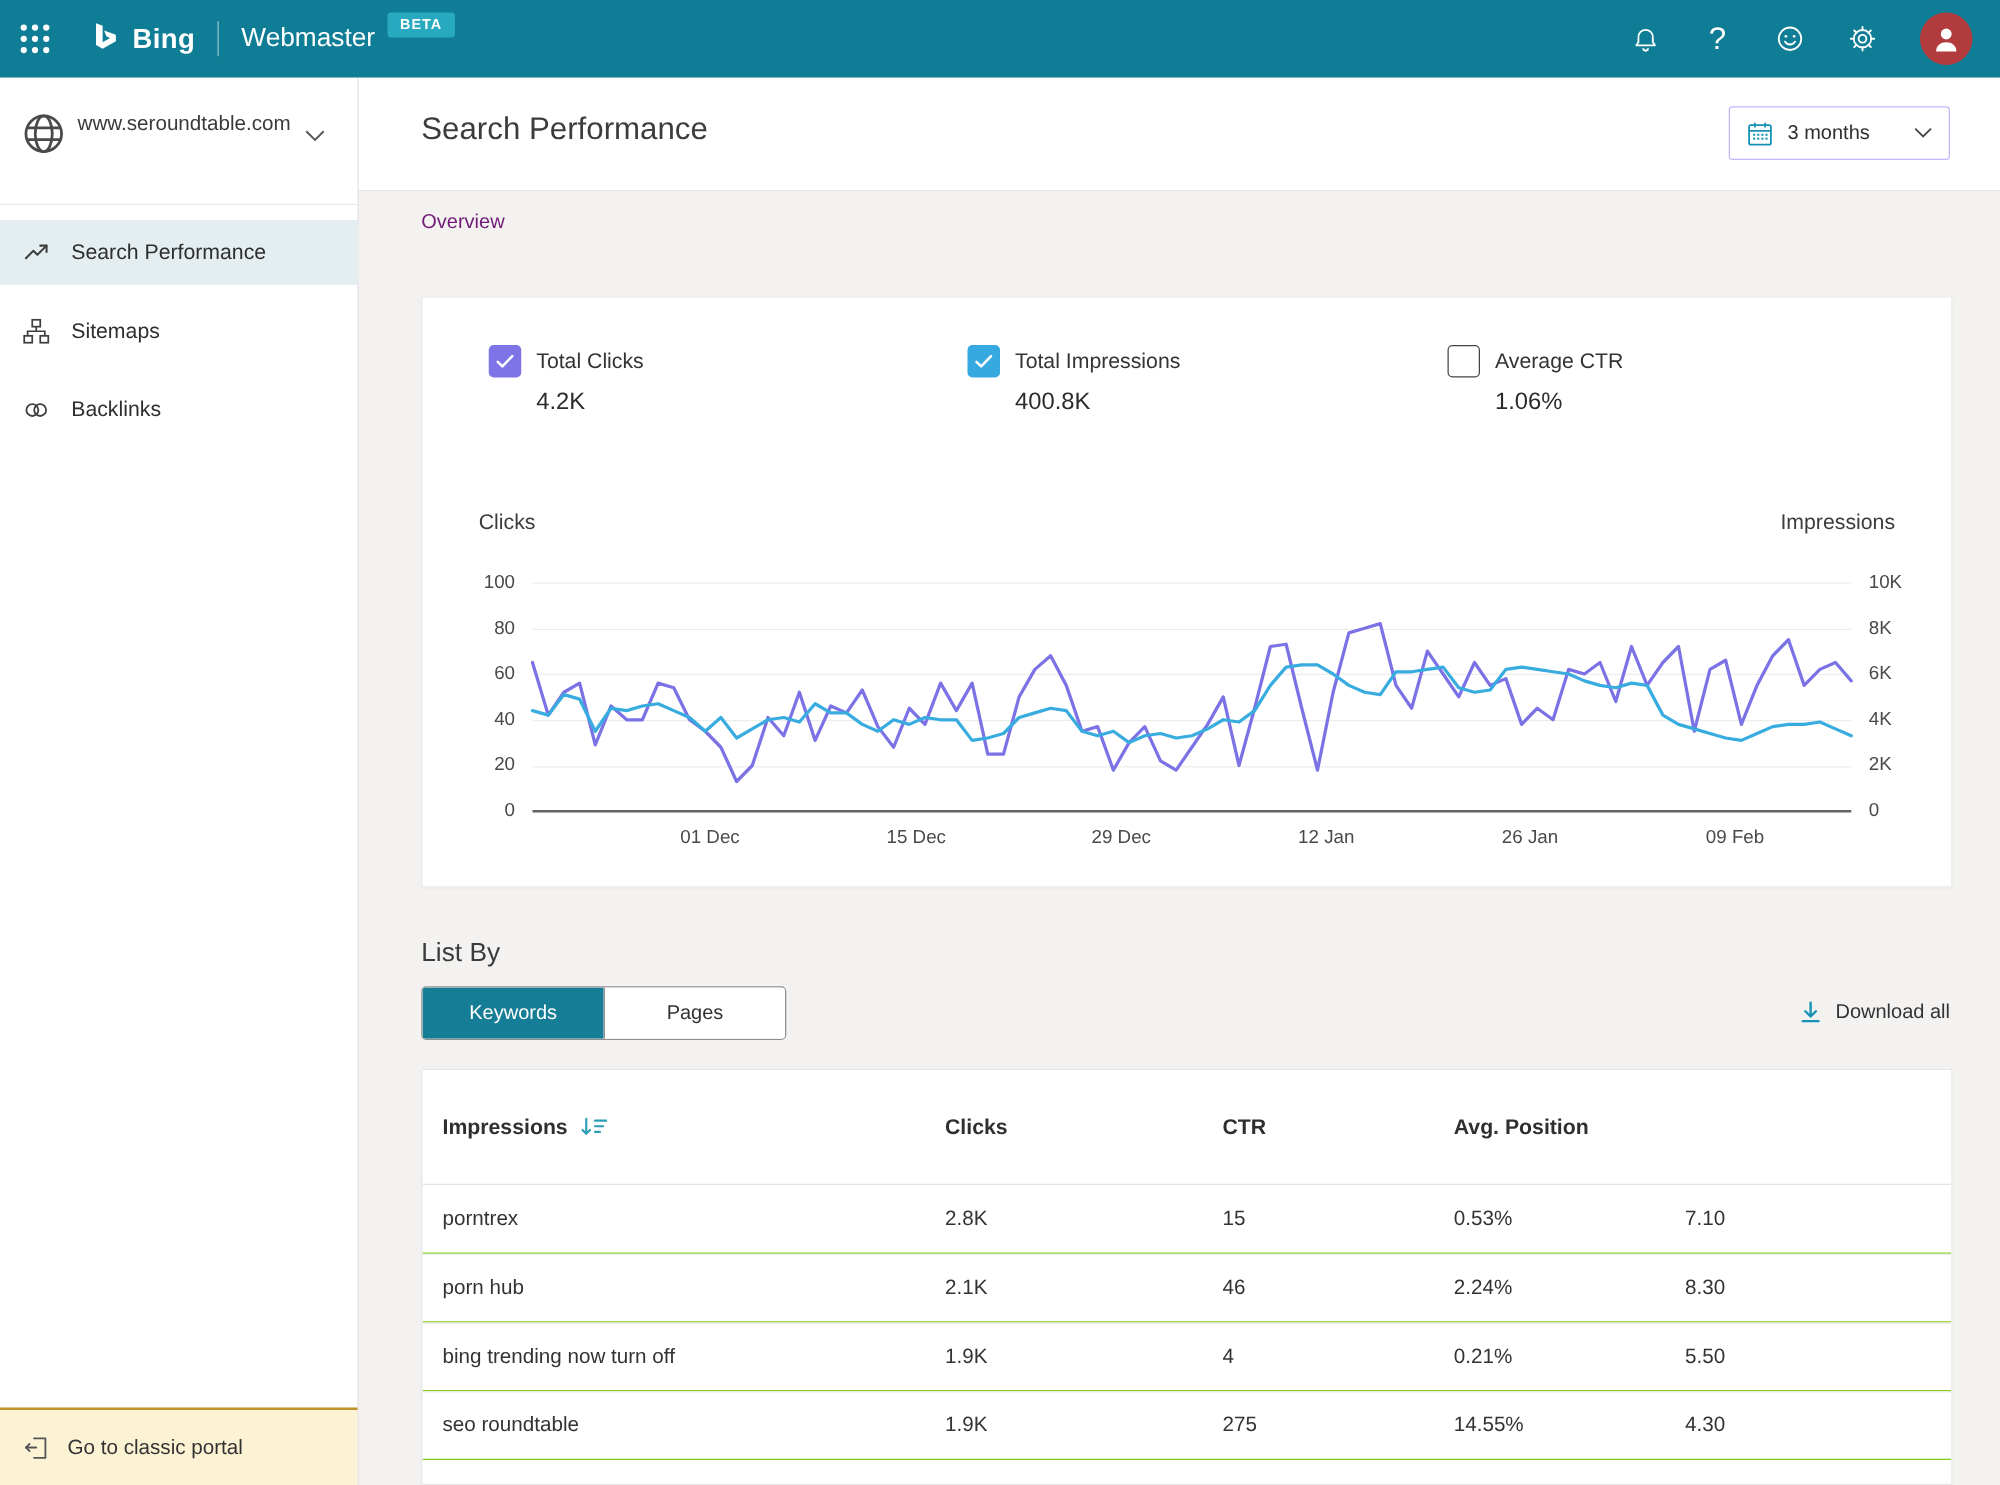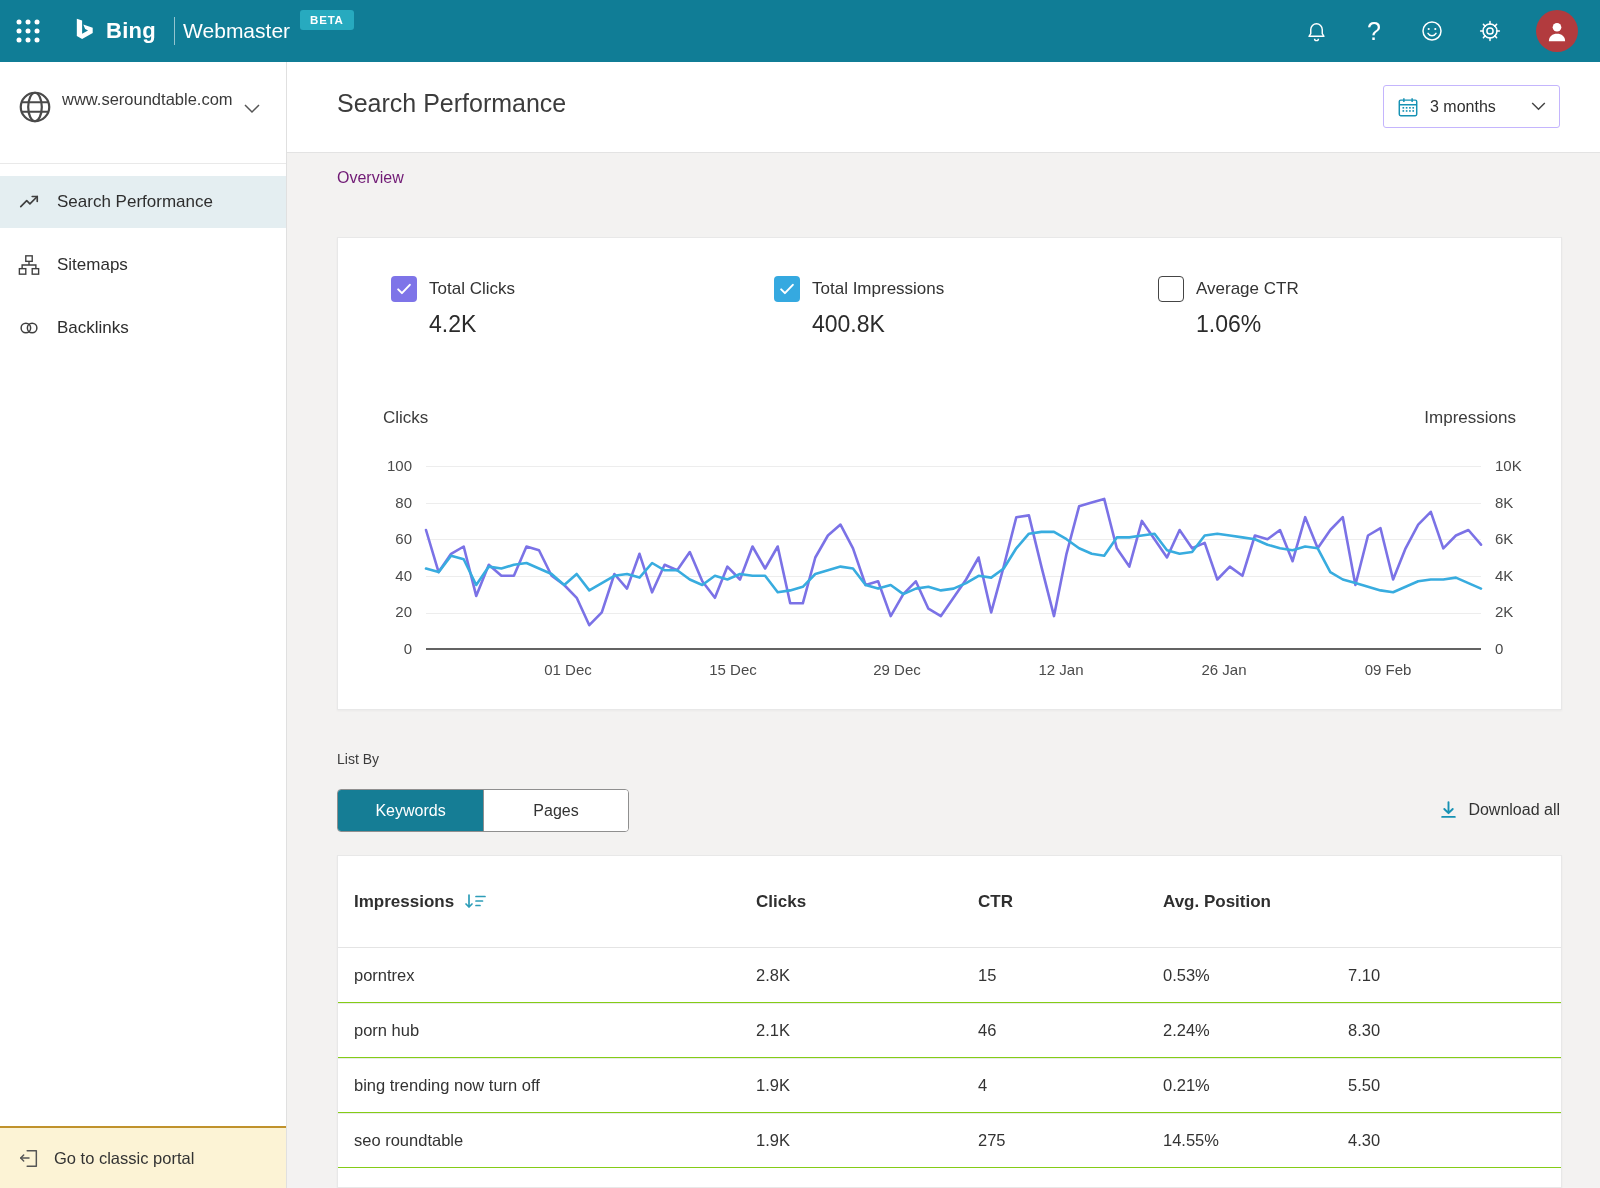--- a/index.html
+++ b/index.html
@@ -6,21 +6,21 @@
   html,body { width:1600px; height:1188px; overflow:hidden; }
   body { font-family:"Liberation Sans", sans-serif; color:#333; background:#fff; }
   #app { position:relative; width:1600px; height:1188px; background:#f3f2f1; }
 
   
   .topbar { position:absolute; left:0; top:0; width:1600px; height:62px; background:#107d96; display:flex; align-items:center; z-index:10; }
   .waffle { margin-left:14px; width:28px; height:28px; cursor:pointer; }
   .bing-logo { margin-left:26px; width:30px; height:30px; }
   .brand-text { margin-left:8px; color:#fff; font-size:22px; font-weight:600; letter-spacing:.3px; }
   .brand-sep { margin-left:18px; width:1px; height:28px; background:rgba(255,255,255,.55); }
-  .product-text { margin-left:8px; color:#fff; font-size:21px; font-weight:400; }
+  .product-text { margin-left:18px; color:#fff; font-size:21px; font-weight:400; }
   .beta-badge { margin-left:10px; margin-bottom:22px; background:#27aabf; color:#fff; font-size:11.5px; font-weight:700; letter-spacing:.8px; padding:4px 10px; border-radius:3px; }
   .topbar-right { margin-left:auto; display:flex; align-items:center; gap:34px; margin-right:22px; }
   .tb-icon { width:24px; height:24px; cursor:pointer; display:flex; align-items:center; justify-content:center; }
   .q-mark { color:#fff; font-size:25px; font-weight:300; line-height:1; }
   .avatar { width:42px; height:42px; border-radius:50%; background:#b23b3e; display:flex; align-items:center; justify-content:center; cursor:pointer; }
 
   
   .sidebar { position:absolute; left:0; top:62px; width:287px; height:1126px; background:#fff; border-right:1px solid #e0e0e0; }
   .site-selector { position:absolute; left:0; top:0; width:100%; height:100px; cursor:pointer; }
   .globe { position:absolute; left:16px; top:26px; width:38px; height:38px; }
@@ -49,38 +49,38 @@
   .card { position:absolute; background:#fff; border:1px solid #e8e8e8; box-shadow:0 1px 2px rgba(0,0,0,.04); }
   .chart-card { left:337px; top:237px; width:1225px; height:473px; }
 
   .metric { position:absolute; top:38px; }
   .metric-row { display:flex; align-items:center; }
   .metric-cb { width:26px; height:26px; border-radius:4px; border:1.5px solid #454545; background:#fff; display:flex; align-items:center; justify-content:center; cursor:pointer; flex:none; }
   .metric-cb svg { display:none; }
   .metric-cb.checked { border:none; }
   .metric-cb.checked svg { display:block; }
   .metric-label { margin-left:12px; font-size:17px; color:#333; }
-  .metric-value { margin-left:38px; margin-top:9px; font-size:23px; color:#2b2b2b; }
+  .metric-value { margin-left:38px; margin-top:9px; font-size:19px; color:#2b2b2b; }
   .metric-0 { left:53px; } .metric-1 { left:436px; } .metric-2 { left:820px; }
 
   .axis-title { position:absolute; top:170px; font-size:17px; color:#3c3c3c; }
   .axis-title.left { left:45px; } .axis-title.right { right:45px; }
 
   .plot { position:absolute; left:88px; top:228px; width:1055px; height:183px; }
   .gridline { position:absolute; left:88px; width:1055px; height:1px; background:#ededed; }
   .g0{top:228px;} .g1{top:265px;} .g2{top:301px;} .g3{top:338px;} .g4{top:375px;}
   .axis-line { position:absolute; left:88px; top:410px; width:1055px; height:2px; background:#636363; }
   .ytick { position:absolute; font-size:15px; color:#4a4a4a; }
   .yl { left:0; width:74px; text-align:right; }
   .yr { left:1157px; width:60px; text-align:left; }
   .yt0{top:219px;} .yt1{top:256px;} .yt2{top:292px;} .yt3{top:329px;} .yt4{top:365px;} .yt5{top:402px;}
   .xtick { position:absolute; top:423px; transform:translateX(-50%); font-size:15px; color:#4a4a4a; white-space:nowrap; }
   .xt0{left:230px;} .xt1{left:395px;} .xt2{left:559px;} .xt3{left:723px;text-align:right;} .xt4{left:886px;} .xt5{left:1050px;}
 
-  .listby-title { position:absolute; left:337px; top:751px; font-size:14px; color:#3b3b3b; }
+  .listby-title { position:absolute; left:337px; top:751px; font-size:21px; color:#3b3b3b; }
   .toggle { position:absolute; left:337px; top:789px; width:292px; height:43px; border:1px solid #8f8f8f; border-radius:4px; overflow:hidden; display:flex; background:#fff; }
   .toggle-btn { width:146px; height:100%; display:flex; align-items:center; justify-content:center; font-size:16px; color:#333; cursor:pointer; background:#fff; }
   .toggle-btn + .toggle-btn { border-left:1px solid #8f8f8f; }
   .toggle-btn.active { background:#157d95; color:#fff; }
   .download { position:absolute; top:800px; right:40px; display:flex; align-items:center; gap:10px; cursor:pointer; }
   .download .dl-label { font-size:16px; color:#333; }
 
   .table-card { left:337px; top:855px; width:1225px; height:333px; overflow:hidden; }
   .t-header, .t-row { display:grid; grid-template-columns:402px 222px 185px 185px 1fr; padding-left:16px; align-items:center; }
   .t-header { height:92px; border-bottom:1px solid #e4e4e4; font-size:17px; font-weight:700; color:#2f2f2f; }

